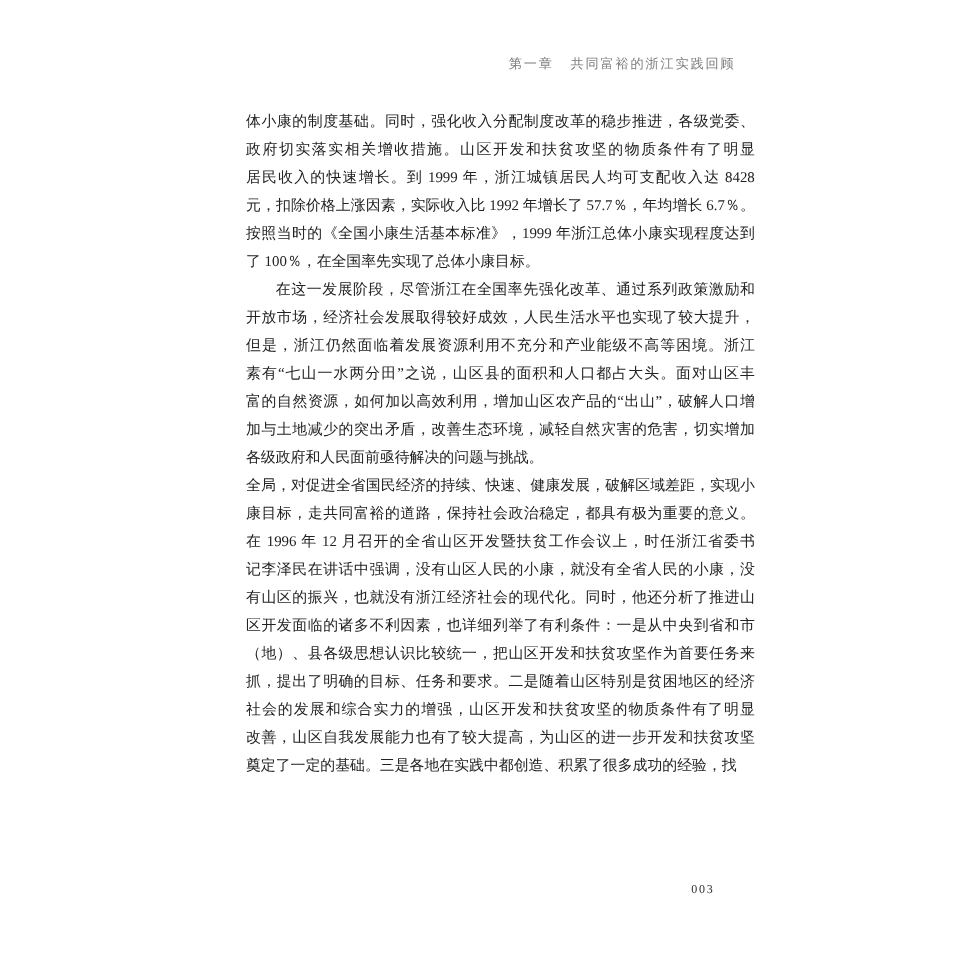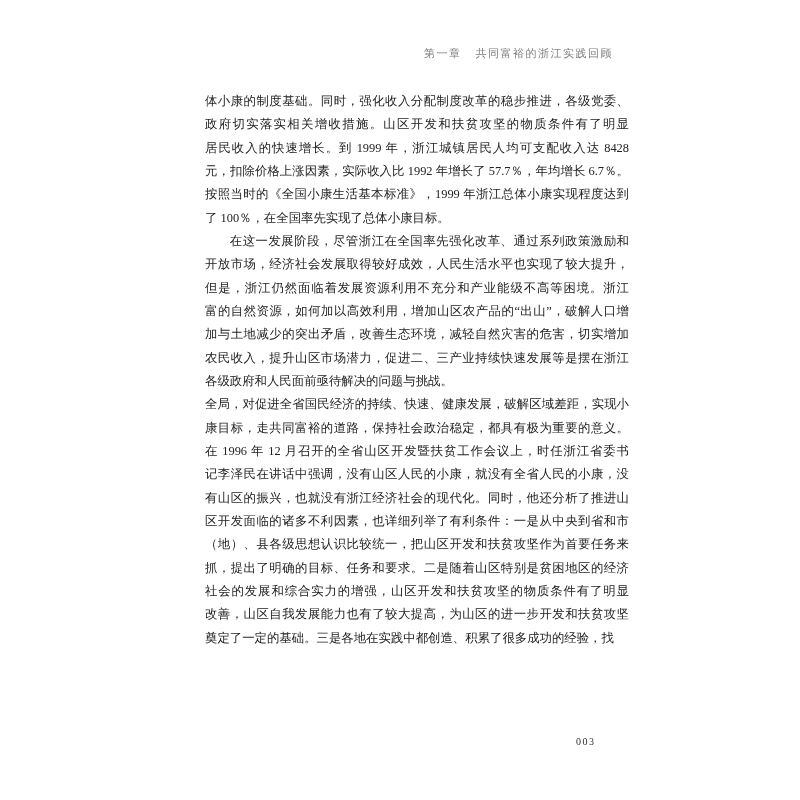--- a/index.html
+++ b/index.html
@@ -77,23 +77,23 @@
         <div class="line">政府切实落实相关增收措施。山区开发和扶贫攻坚的物质条件有了明显</div>
         <div class="line">居民收入的快速增长。到 1999 年，浙江城镇居民人均可支配收入达 8428</div>
         <div class="line">元，扣除价格上涨因素，实际收入比 1992 年增长了 57.7％，年均增长 6.7％。</div>
         <div class="line">按照当时的《全国小康生活基本标准》，1999 年浙江总体小康实现程度达到</div>
         <div class="line para-end">了 100％，在全国率先实现了总体小康目标。</div>
       </div>
       <div class="paragraph">
         <div class="line indented">在这一发展阶段，尽管浙江在全国率先强化改革、通过系列政策激励和</div>
         <div class="line">开放市场，经济社会发展取得较好成效，人民生活水平也实现了较大提升，</div>
         <div class="line">但是，浙江仍然面临着发展资源利用不充分和产业能级不高等困境。浙江</div>
+        <div class="line">素有“七山一水两分田”之说，山区县的面积和人口都占大头。面对山区丰</div>
         <div class="line">富的自然资源，如何加以高效利用，增加山区农产品的“出山”，破解人口增</div>
         <div class="line">加与土地减少的突出矛盾，改善生态环境，减轻自然灾害的危害，切实增加</div>
-        <div class="line">农民收入，提升山区市场潜力，促进二、三产业持续快速发展等是摆在浙江</div>
         <div class="line para-end">各级政府和人民面前亟待解决的问题与挑战。</div>
       </div>
       <div class="paragraph">
         <div class="line">全局，对促进全省国民经济的持续、快速、健康发展，破解区域差距，实现小</div>
         <div class="line">康目标，走共同富裕的道路，保持社会政治稳定，都具有极为重要的意义。</div>
         <div class="line">在 1996 年 12 月召开的全省山区开发暨扶贫工作会议上，时任浙江省委书</div>
         <div class="line">记李泽民在讲话中强调，没有山区人民的小康，就没有全省人民的小康，没</div>
         <div class="line">有山区的振兴，也就没有浙江经济社会的现代化。同时，他还分析了推进山</div>
         <div class="line">区开发面临的诸多不利因素，也详细列举了有利条件：一是从中央到省和市</div>
         <div class="line">（地）、县各级思想认识比较统一，把山区开发和扶贫攻坚作为首要任务来</div>

